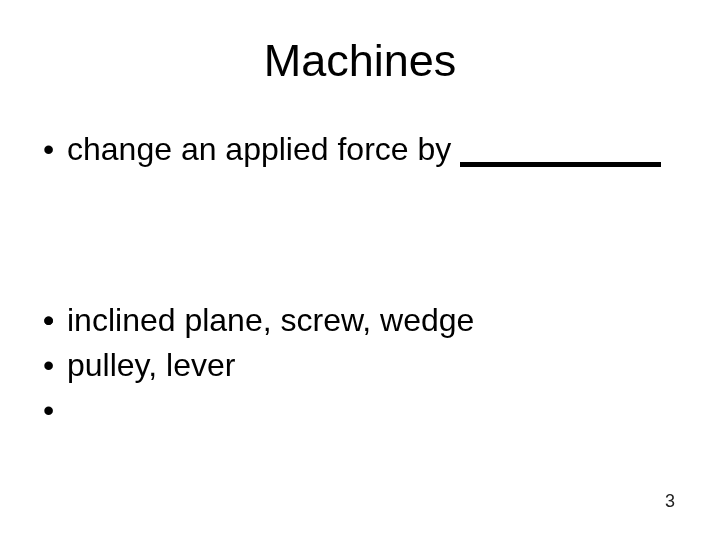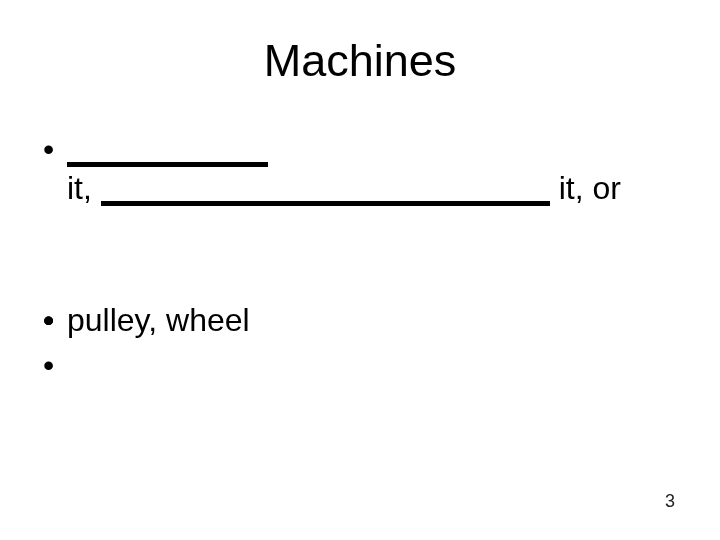--- a/index.html
+++ b/index.html
@@ -68,39 +68,36 @@
 </head>
 <body>
 
 <div class="slide">
 
   <div class="slide-title">Machines</div>
 
   <div class="para para-force">
     <span class="bullet-marker">•</span>
     <div class="line">
+      <span>change an applied force by</span>
       <span class="blank blank-1"></span>
-    </div>
-    <div class="line">
-      <span>it,</span>
-      <span class="blank blank-2"></span>
-      <span>it, or</span>
     </div>
   </div>
 
   <div class="para para-types">
     <div class="types-item">
       <span class="bullet-marker">•</span>
     </div>
     <div class="types-item">
       <span class="bullet-marker">•</span>
+      <span>inclined plane, screw, wedge</span>
     </div>
     <div class="types-item">
       <span class="bullet-marker">•</span>
-      <span>pulley, wheel</span>
+      <span>pulley, lever</span>
     </div>
     <div class="types-item">
       <span class="bullet-marker">•</span>
     </div>
   </div>
 
   <div class="page-number">3</div>
 
 </div>
 

